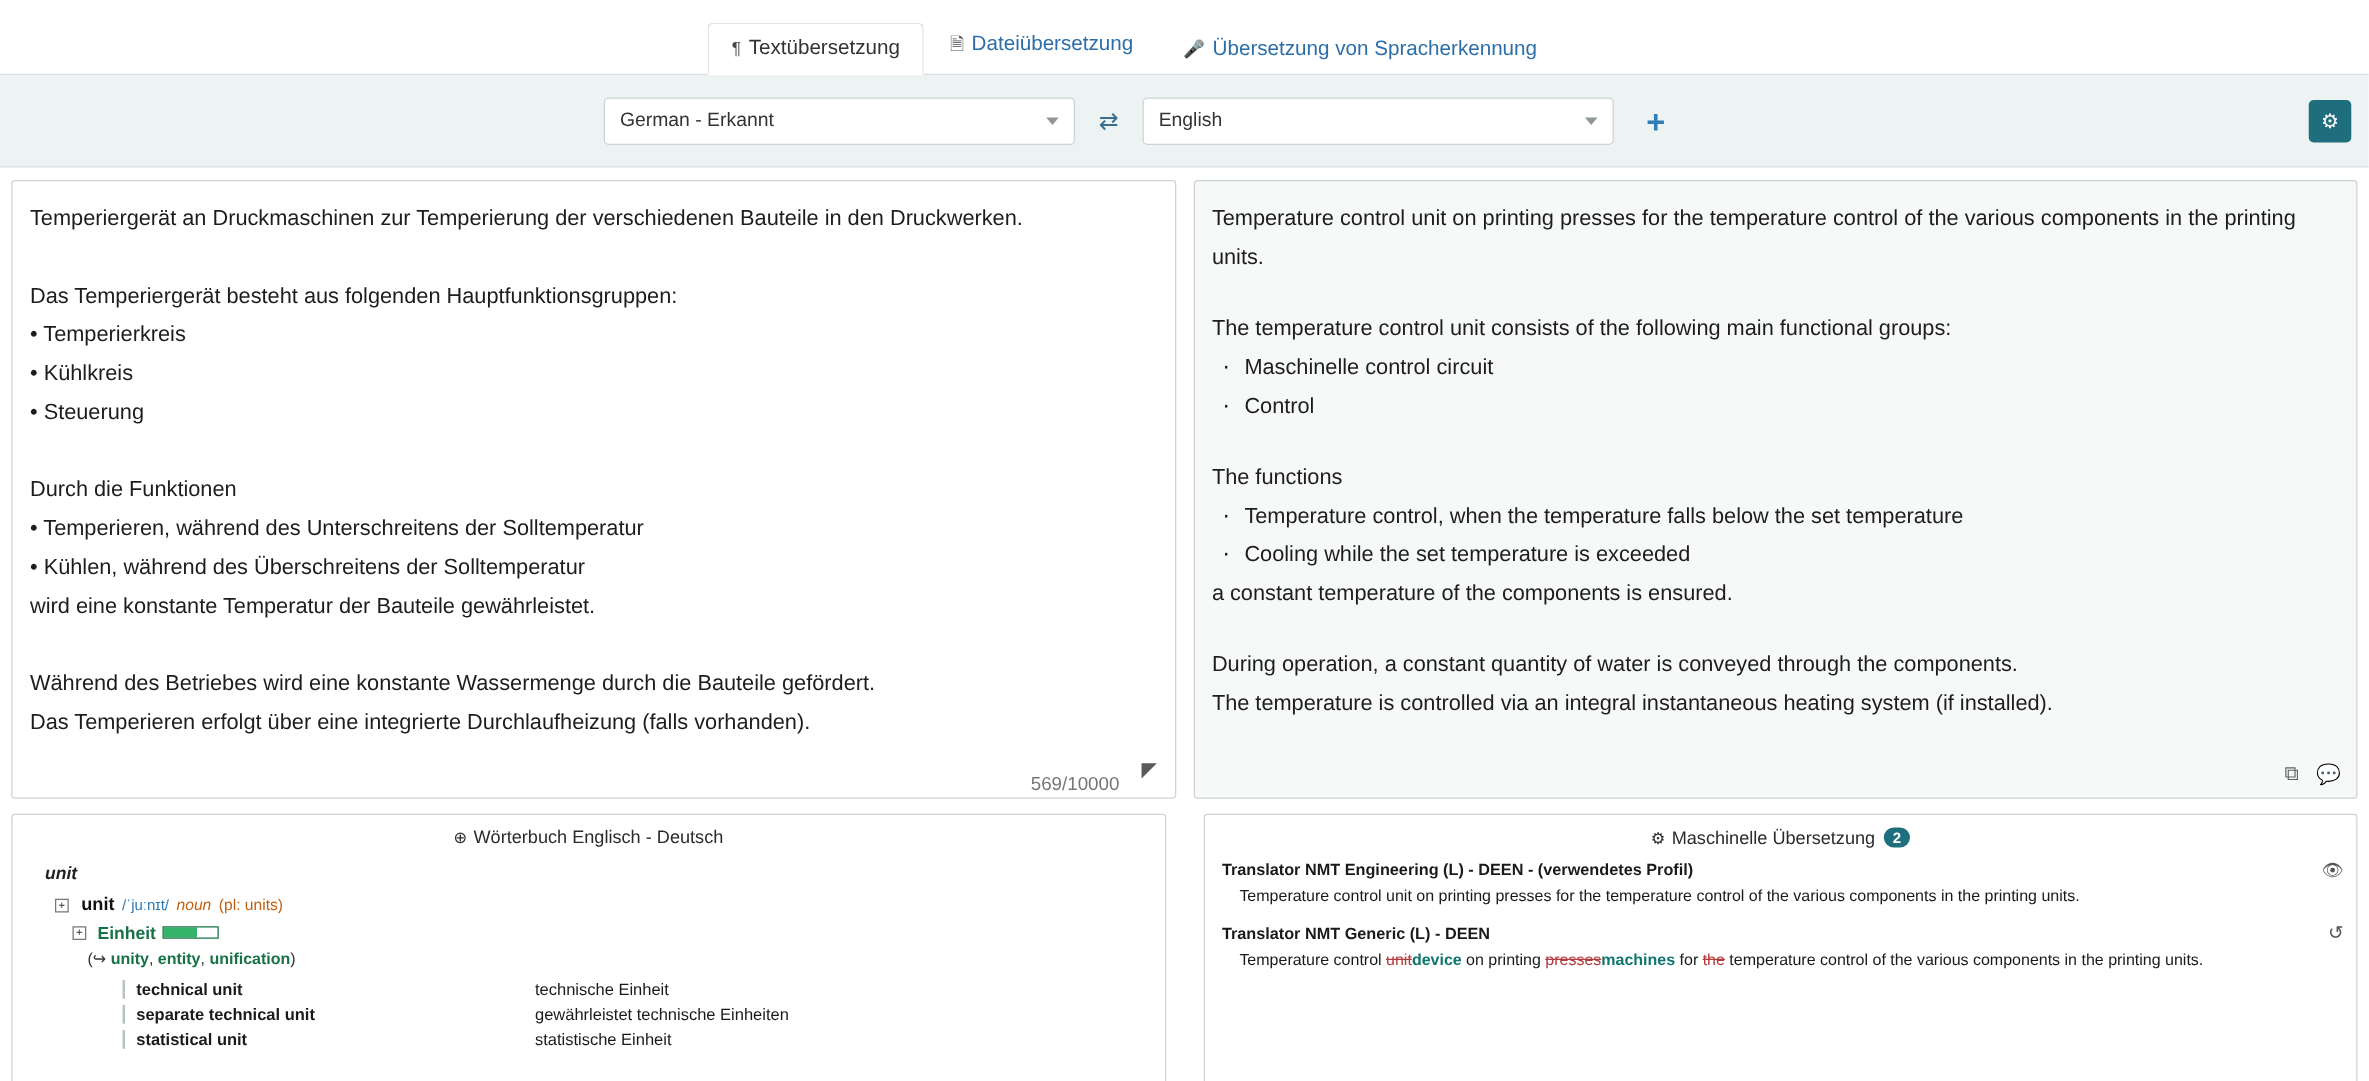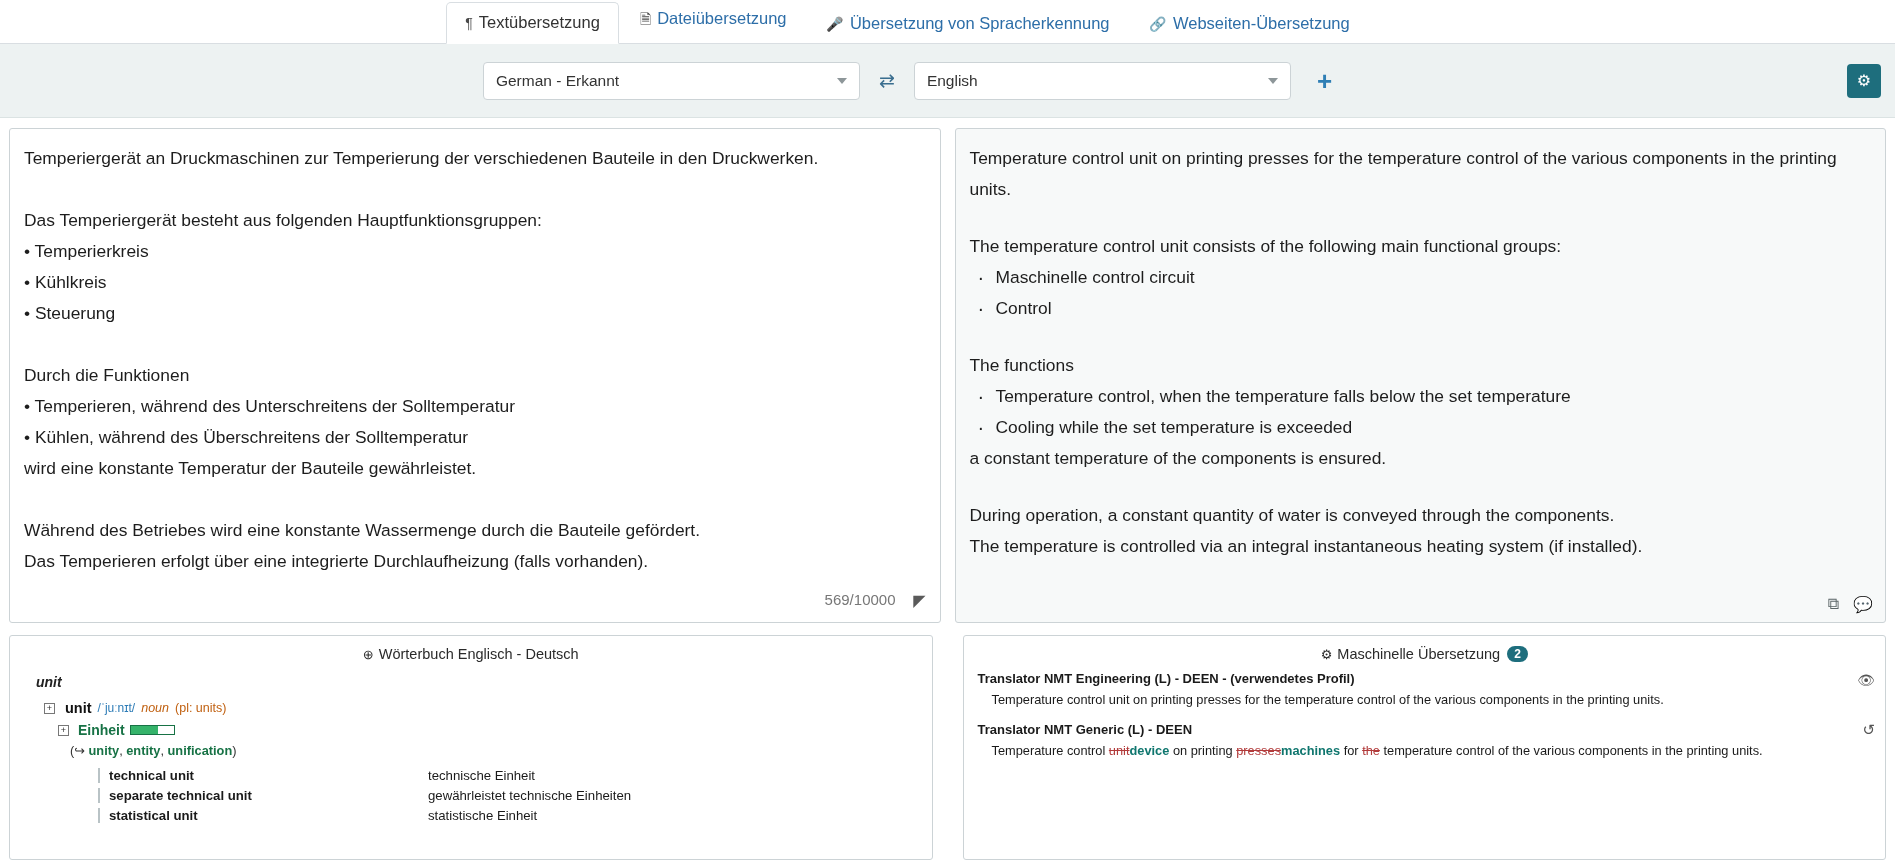--- a/index.html
+++ b/index.html
@@ -7,21 +7,21 @@
     margin: 0; padding: 0;
     width: 1895px; height: 865px;
     background: #ffffff;
     font-family: "Liberation Sans", sans-serif;
     color: #222;
     overflow: hidden;
   }
 
   
   .tabbar {
-    height: 44px;
+    height: 60px;
     border-bottom: 1px solid #d9dee2;
     display: flex;
     align-items: flex-end;
     justify-content: center;
     background: #fff;
     position: relative;
   }
   .tabs {
     display: flex;
     align-items: flex-end;
@@ -153,21 +153,21 @@
     content: "·";
     position: absolute;
     left: 8px;
     font-size: 20px;
     line-height: 1.5;
   }
 
   .charcount {
     position: absolute;
     right: 44px;
-    bottom: 14px;
+    bottom: 2px;
     font-size: 15px;
     color: #777;
   }
   .eraser {
     position: absolute;
     right: 14px;
     bottom: 12px;
     font-size: 16px;
     color: #5a5a5a;
     cursor: pointer;
@@ -271,23 +271,20 @@
 <div class="tabbar">
   <div class="tabs">
     <div class="tab active">
       <span class="ic">¶</span><span>Textübersetzung</span>
     </div>
     <div class="tab">
       <span class="ic">🗎</span><span>Dateiübersetzung</span>
     </div>
     <div class="tab">
       <span class="ic">🎤</span><span>Übersetzung von Spracherkennung</span>
-    </div>
-    <div class="tab">
-      <span class="ic">🔗</span><span>Webseiten-Übersetzung</span>
     </div>
   </div>
 </div>
 
 <div class="langbar">
   <div class="langbar-inner">
     <div class="select">
       <span>German - Erkannt</span>
       <span class="caret"></span>
     </div>

